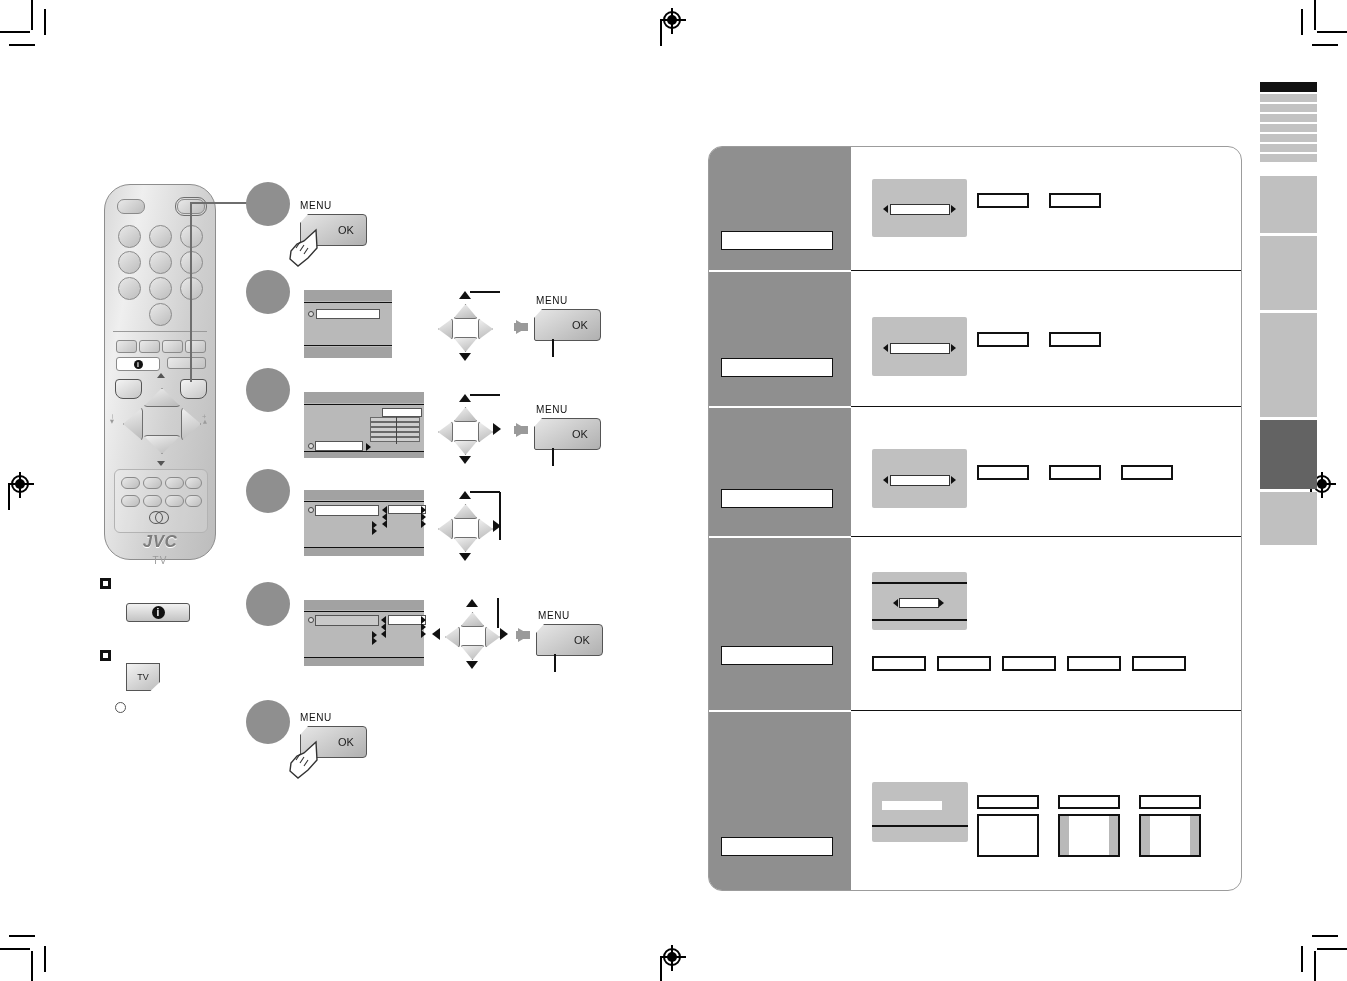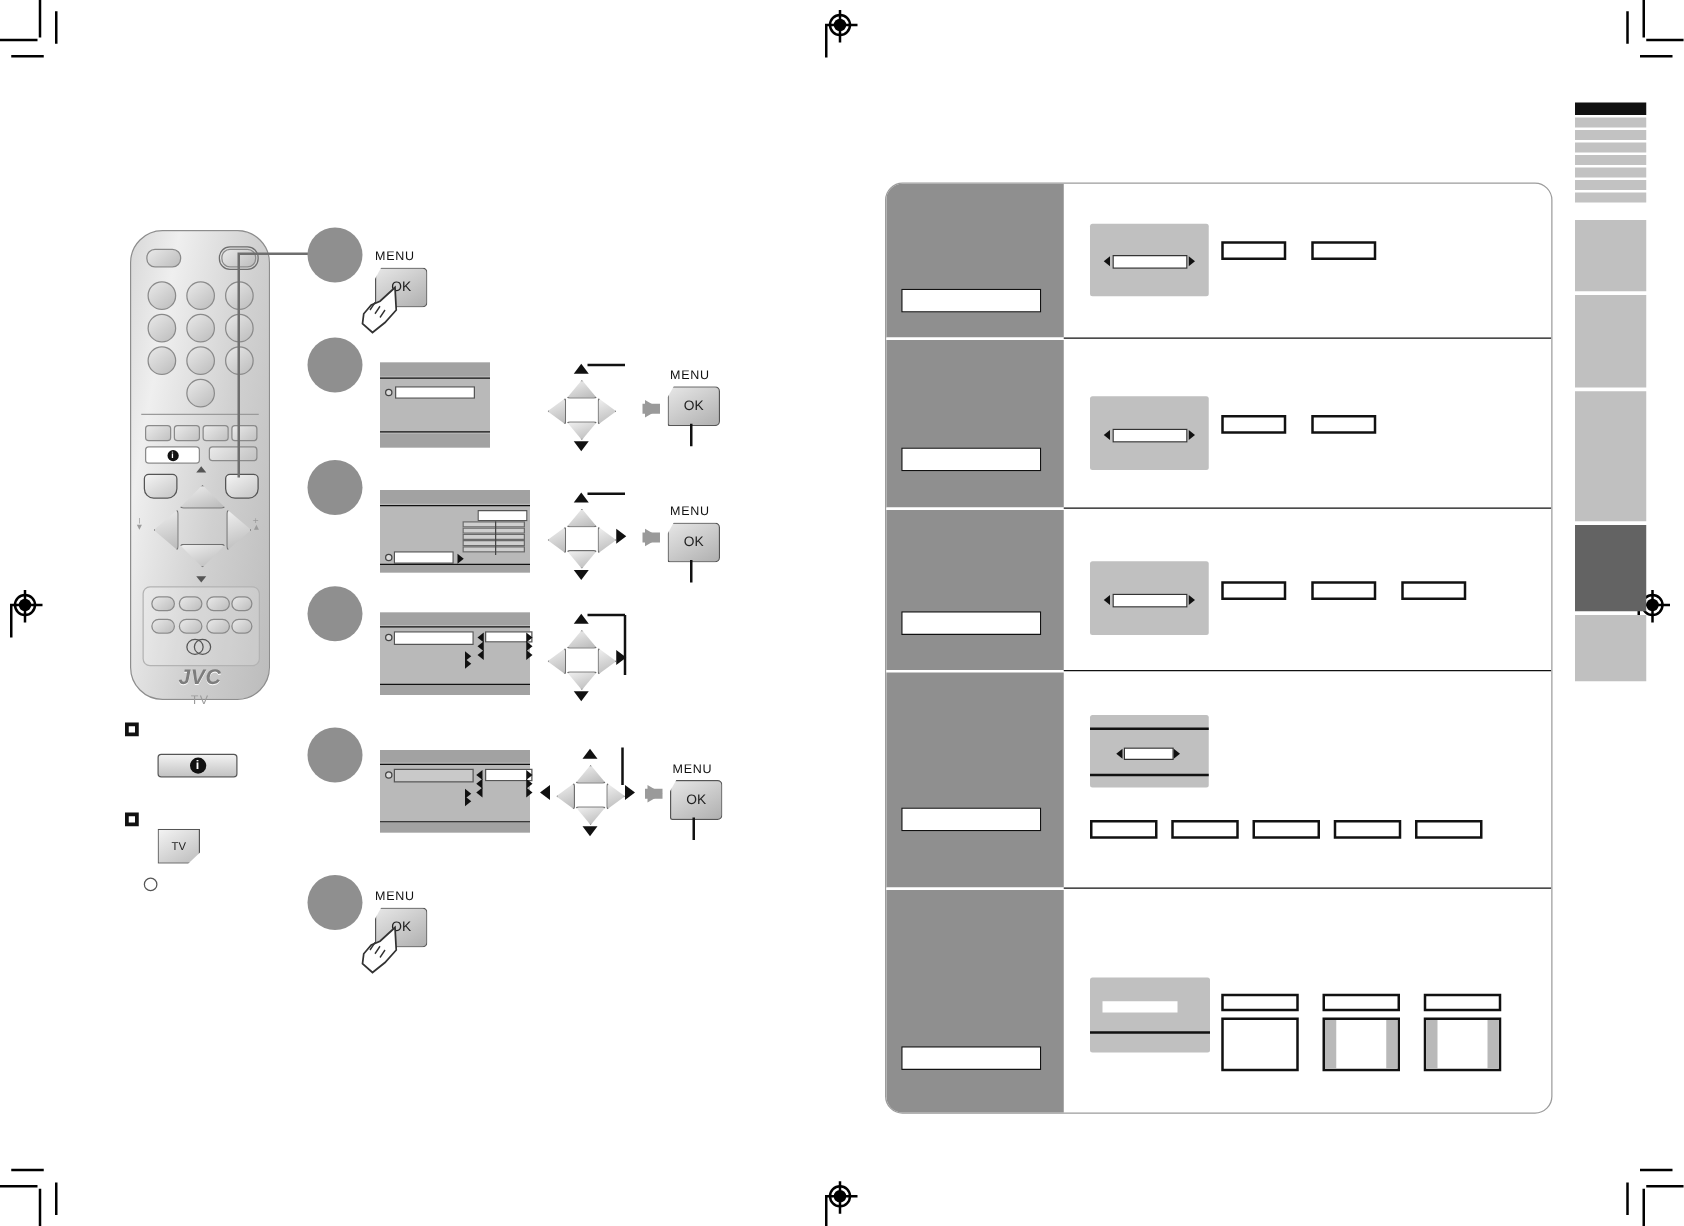--- a/index.html
+++ b/index.html
@@ -36,21 +36,21 @@
   .dpad-c .dv{position:absolute;background:linear-gradient(160deg,#f0f0f0,#b9b9b9);
        border:1px solid #6f6f6f;}
   .tri{width:0;height:0;position:absolute;}
 
   
   .stepdot{position:absolute;width:44px;height:44px;border-radius:50%;background:#8f8f8f;}
   .menubtn{position:absolute;width:40px;height:30px;background:linear-gradient(150deg,#e6e6e6,#b0b0b0);
      border:1px solid #555;border-radius:4px 4px 4px 2px;
      clip-path:polygon(12% 0,100% 0,100% 100%,0 100%,0 28%);
      display:flex;align-items:center;justify-content:center;
-     font-size:11px;color:#222;}
+     font-size:11px;color:#222;padding-left:25px;}
   .menulbl{position:absolute;font-size:10px;letter-spacing:.6px;color:#111;}
   .osd{position:absolute;background:#b9b9b9;border:0;}
   .osd .bar{position:absolute;background:#a2a2a2;}
   .osd .line{position:absolute;background:#111;height:1px;}
   .osd .field{position:absolute;background:#fff;border:1px solid #555;}
   .osd .dot{position:absolute;width:4px;height:4px;border:1px solid #444;border-radius:50%;background:#ddd;}
   .osd .rows{position:absolute;}
   .osd .rows div{position:absolute;left:0;right:0;height:3px;background:#cfcfcf;border:1px solid #6a6a6a;}
 
   .arrowR{position:absolute;width:0;height:0;

